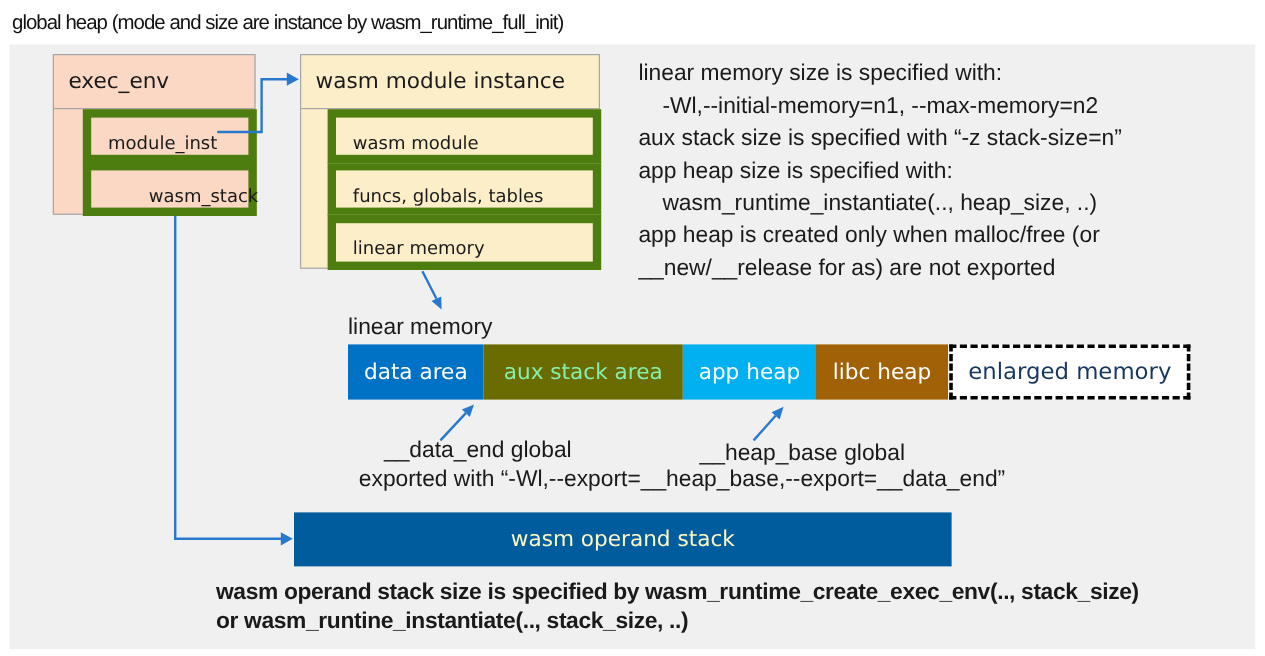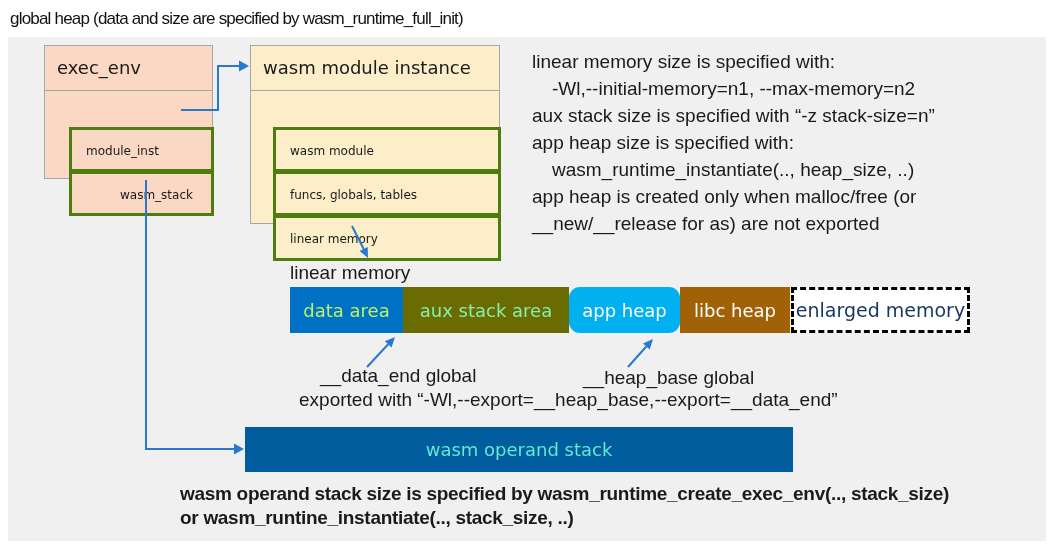--- a/index.html
+++ b/index.html
@@ -7,64 +7,64 @@
         font-family:"Liberation Sans",sans-serif;color:#1a1a1a;}
   .title{position:absolute;left:10px;top:6px;font-size:17px;letter-spacing:-0.8px;line-height:26px;color:#111;}
   .canvas{position:absolute;left:8px;top:37px;width:1038px;height:504px;background:#f0f0f0;}
 
   .box{position:absolute;box-sizing:border-box;border:1px solid #a6a6a6;}
   .box-pink{background:#fbd8c3;}
   .box-cream{background:#fdeeca;padding-left:14px;}
   .box-header{position:absolute;left:0;top:0;width:100%;height:45px;line-height:44px;
               box-sizing:border-box;border-bottom:1px solid #a6a6a6;padding-left:12px;
               font-family:"DejaVu Sans",sans-serif;font-size:18px;}
-  .box-row{position:absolute;box-sizing:border-box;border:3px solid #4d7c0f;
-           line-height:43px;padding-left:14px;font-family:"DejaVu Sans",sans-serif;font-size:12px;margin-top:36px;}
+  .box-row{position:absolute;box-sizing:border-box;border:7px solid #4d7c0f;
+           line-height:43px;padding-left:14px;font-family:"DejaVu Sans",sans-serif;font-size:15px;}
 
   #exec-env{left:44px;top:45px;width:169px;height:134px;}
   #exec-row-0{left:24px;top:45px;width:145px;height:45px;background:#fbd8c3;}
   #exec-row-1{left:24px;top:89px;width:145px;height:45px;background:#fbd8c3;padding-left:48px;}
 
   #module-instance{left:250px;top:45px;width:250px;height:179px;}
   #mi-row-0{left:22px;top:45px;width:228px;height:45px;background:#fdeeca;}
   #mi-row-1{left:22px;top:89px;width:228px;height:45px;background:#fdeeca;}
   #mi-row-2{left:22px;top:133px;width:228px;height:46px;background:#fdeeca;}
 
   .notes{position:absolute;left:532px;top:48px;width:515px;font-size:19px;line-height:27px;}
   .notes .line{white-space:nowrap;}
   .notes .indent{padding-left:20px;}
 
   .lm-label{position:absolute;left:290px;top:261px;font-size:19px;line-height:24px;}
   .lm-bar{position:absolute;left:290px;top:287px;height:46px;display:flex;}
   .lm-seg{height:46px;display:flex;align-items:center;justify-content:center;
           font-family:"DejaVu Sans",sans-serif;font-size:18px;white-space:nowrap;}
-  .enlarged{position:absolute;left:791px;top:287px;width:179px;height:46px;box-sizing:border-box;
+  .enlarged{position:absolute;left:791px;top:287px;width:201px;height:46px;box-sizing:border-box;
             border:3px dashed #000;background:#ffffff;display:flex;align-items:center;justify-content:center;
             font-family:"DejaVu Sans",sans-serif;font-size:19px;}
 
   .annot{position:absolute;font-size:19px;line-height:24px;white-space:nowrap;}
   #data-end-label{left:320px;top:364px;}
   #heap-base-label{left:583px;top:366px;}
   #exported-label{left:299px;top:388px;}
 
   .operand-bar{position:absolute;left:245px;top:427px;width:548px;height:45px;background:#005c9d;
-               color:#5eead4;display:flex;align-items:center;justify-content:center;
+               color:#fef9c3;display:flex;align-items:center;justify-content:center;
                font-family:"DejaVu Sans",sans-serif;font-size:18px;}
 
   .footer{position:absolute;left:180px;top:482px;font-size:19px;letter-spacing:-0.3px;line-height:24px;font-weight:bold;}
   .footer .line{white-space:nowrap;}
 
   .overlay{position:absolute;left:0;top:0;pointer-events:none;}
 </style>
 </head>
 <body>
 
 <div class="page">
 
-  <div class="title">global heap (data and size are specified by wasm_runtime_full_init)</div>
+  <div class="title">global heap (mode and size are instance by wasm_runtime_full_init)</div>
 
   <div class="canvas" style="background-color: rgb(240, 240, 240);"></div>
 
   <div class="box box-pink" id="exec-env">
     <div class="box-header">exec_env</div>
     <div class="box-row" id="exec-row-0">module_inst</div>
     <div class="box-row" id="exec-row-1">wasm_stack</div>
   </div>
 
   <div class="box box-cream" id="module-instance">
@@ -79,23 +79,23 @@
     <div class="line indent">-Wl,--initial-memory=n1, --max-memory=n2</div>
     <div class="line">aux stack size is specified with “-z stack-size=n”</div>
     <div class="line">app heap size is specified with:</div>
     <div class="line indent">wasm_runtime_instantiate(.., heap_size, ..)</div>
     <div class="line">app heap is created only when malloc/free (or</div>
     <div class="line">__new/__release for as) are not exported</div>
   </div>
 
   <div class="lm-label">linear memory</div>
   <div class="lm-bar">
-    <div class="lm-seg" style="background-color: rgb(0, 114, 198); color: #bef264; width: 113px;">data area</div>
+    <div class="lm-seg" style="background-color: rgb(0, 114, 198); color: #ffffff; width: 113px;">data area</div>
     <div class="lm-seg" style="background-color: rgb(106, 107, 0); color: #86efac; width: 166px;">aux stack area</div>
-    <div class="lm-seg" style="background-color: rgb(0, 176, 240); color: rgb(255, 255, 255); width: 111px; border-radius: 11px;">app heap</div>
+    <div class="lm-seg" style="background-color: rgb(0, 176, 240); color: rgb(255, 255, 255); width: 111px;">app heap</div>
     <div class="lm-seg" style="background-color: #a16207; color: rgb(255, 255, 255); width: 110px;">libc heap</div>
   </div>
   <div class="enlarged" style="color: rgb(23, 55, 94);">enlarged memory</div>
 
   <div class="annot" id="data-end-label">__data_end global</div>
   <div class="annot" id="heap-base-label">__heap_base global</div>
   <div class="annot" id="exported-label">exported with “-Wl,--export=__heap_base,--export=__data_end”</div>
 
   <div class="operand-bar" style="background-color: rgb(0, 92, 157);">wasm operand stack</div>
 

